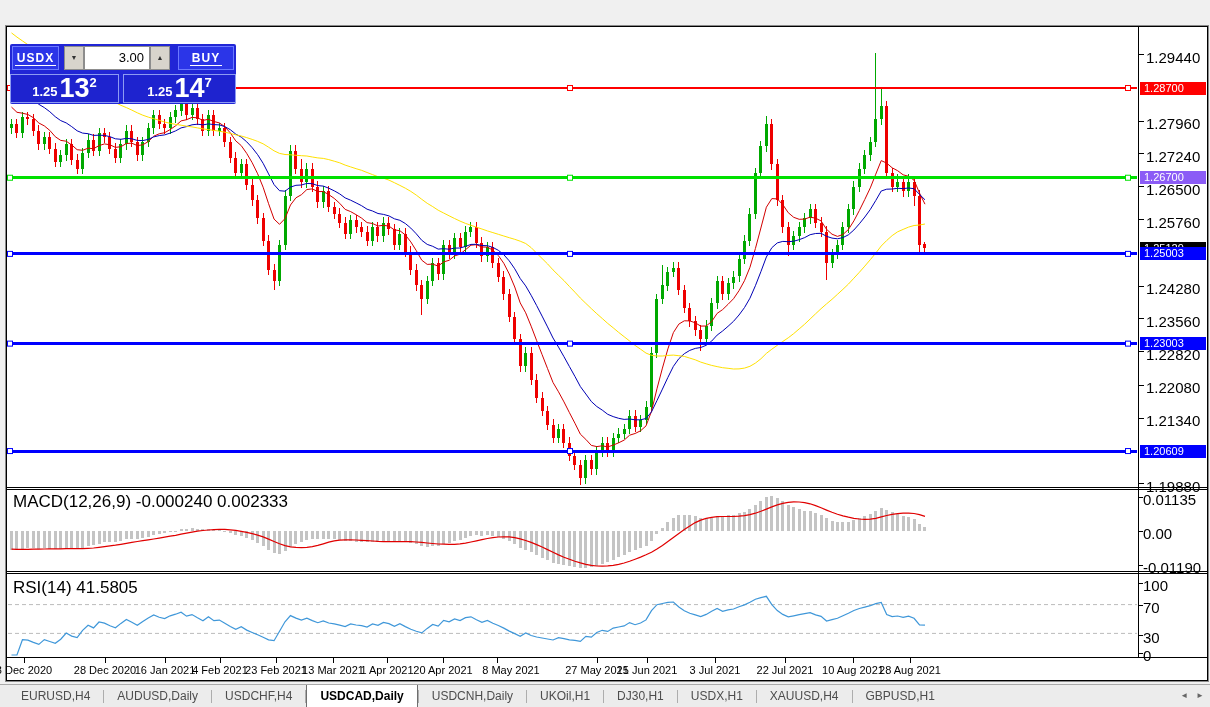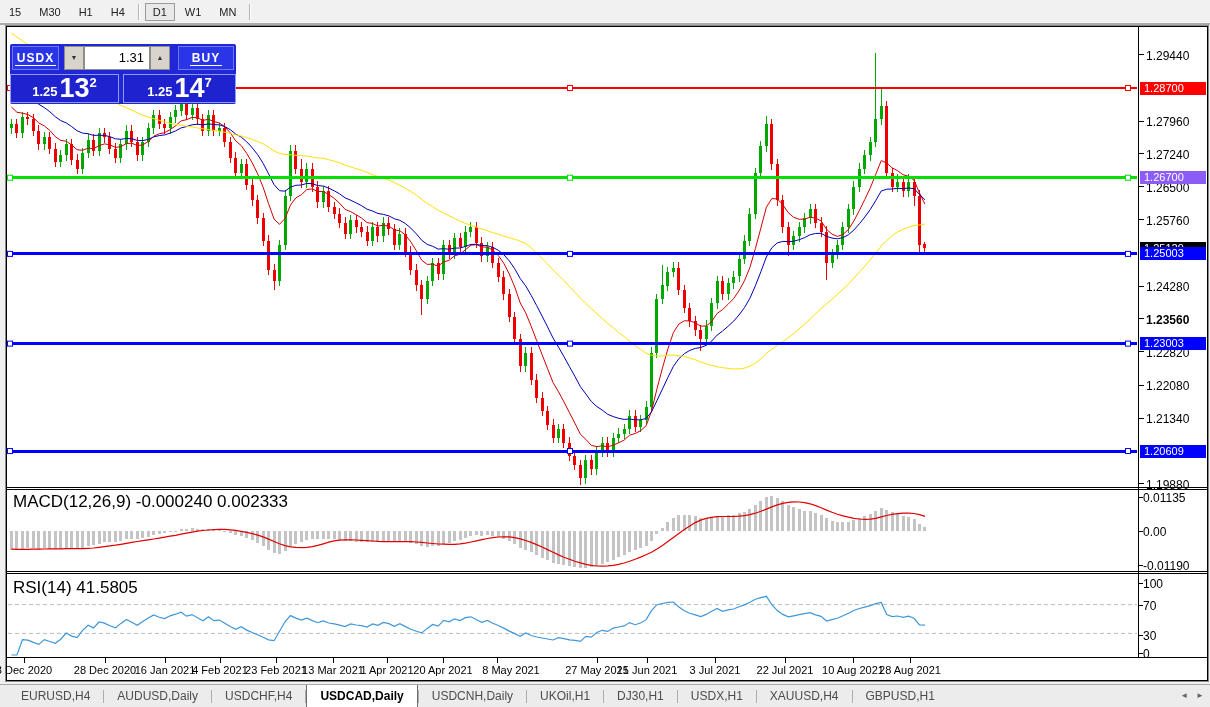--- a/index.html
+++ b/index.html
@@ -35,49 +35,38 @@
   #vol-field{position:absolute;left:74px;top:2px;width:66px;height:24px;background:#fff;
     border:1px solid #8d8d8d;box-sizing:border-box;font-size:13px;color:#000;text-align:right;
     line-height:22px;padding-right:5px;}
   .price-box{position:absolute;top:30px;height:29px;background:#1e23cf;border:1px solid #8d9bf2;
     box-sizing:border-box;color:#fff;display:flex;align-items:flex-end;justify-content:center;padding-bottom:1px;}
   #sell-price{left:0px;width:109px;} #buy-price{left:113px;width:113px;}
   .pb-small{font-size:13px;font-weight:bold;margin-right:2px;margin-bottom:2px;}
   .pb-big{font-size:27px;font-weight:bold;line-height:25px;}
   .pb-sup{font-size:13px;font-weight:bold;position:relative;top:-11px;}
   
-  .ylab{position:absolute;left:1146px;font-size:12px;color:#000;}
+  .ylab{position:absolute;left:1146px;font-size:15px;color:#000;}
   .badge{position:absolute;left:1140px;width:66px;height:13px;font-size:11px;line-height:13px;
     color:#fff;padding-left:4px;box-sizing:border-box;}
   .ind-label{position:absolute;left:13px;font-size:17px;color:#000;}
   .xlab{position:absolute;width:84px;text-align:center;font-size:11px;color:#000;top:664px;}
   
   #tab-bar{position:absolute;left:0;top:684px;width:1210px;height:23px;background:#ececec;
     border-top:1px solid #a9a9a9;display:flex;align-items:stretch;padding-left:8px;}
   .tab{font-size:12px;color:#4d4d4d;padding:4px 13px 0 13px;cursor:default;}
   .tab.active{background:#fff;border:1px solid #6e6e6e;border-top:none;color:#000;font-weight:600;}
   .tab-sep{width:1px;background:#adadad;margin:5px 0;}
   .tab-arrows{position:absolute;right:6px;top:6px;font-size:8px;color:#666;letter-spacing:8px;}
 </style>
 </head>
 <body>
 
 <div id="app">
 
-  <div id="toolbar">
-      <div class="tf-btn">15</div>
-      <div class="tf-btn">M30</div>
-      <div class="tf-btn">H1</div>
-      <div class="tf-btn">H4</div>
-      <div class="tb-sep"></div>
-      <div class="tf-btn active">D1</div>
-      <div class="tf-btn">W1</div>
-      <div class="tf-btn">MN</div>
-      <div class="tb-sep"></div>
-    </div>
 
   <div id="chart-window"></div>
 
   <svg id="chart-svg" width="1210" height="707">
       <line x1="11.5" y1="118.5" x2="11.5" y2="133.8" stroke="#00a800" stroke-width="1" shape-rendering="crispEdges"></line>
       <rect x="10" y="123.9" width="3" height="4.5" fill="#00a800" shape-rendering="crispEdges"></rect>
       <line x1="16.97" y1="118.5" x2="16.97" y2="138.3" stroke="#ee0000" stroke-width="1" shape-rendering="crispEdges"></line>
       <rect x="15.469999999999999" y="123.9" width="3" height="9.0" fill="#ee0000" shape-rendering="crispEdges"></rect>
       <line x1="22.439999999999998" y1="111.8" x2="22.439999999999998" y2="138.3" stroke="#00a800" stroke-width="1" shape-rendering="crispEdges"></line>
       <rect x="20.939999999999998" y="117.2" width="3" height="15.7" fill="#00a800" shape-rendering="crispEdges"></rect>
@@ -645,21 +634,21 @@
   <div class="hsep" style="top:487px"></div>
   <div class="hsep" style="top:489px"></div>
   <div class="hsep" style="top:571px"></div>
   <div class="hsep" style="top:573px"></div>
   <div class="hsep" style="top:657px"></div>
 
 
   <div id="trade-panel">
     <div id="sell-btn" class="tp-btn"><u>USDX</u></div>
     <div id="spin-dn" class="spin"><span>▼</span></div>
-    <div id="vol-field">1.31</div>
+    <div id="vol-field">3.00</div>
     <div id="spin-up" class="spin"><span>▲</span></div>
     <div id="buy-btn" class="tp-btn"><u>BUY</u></div>
     <div id="sell-price" class="price-box">
       <span class="pb-small">1.25</span>
       <span class="pb-big">13</span>
       <span class="pb-sup">2</span>
     </div>
     <div id="buy-price" class="price-box">
       <span class="pb-small">1.25</span>
       <span class="pb-big">14</span>
@@ -670,21 +659,21 @@
   <div class="ind-label" style="top:492px">MACD(12,26,9) -0.000240 0.002333</div>
   <div class="ind-label" style="top:578px">RSI(14) 41.5805</div>
 
   <div id="overlays">
       <div class="ylab" style="left: 1146px; top: 48.7962px;">1.29440</div>
       <div class="ylab" style="left: 1146px; top: 115.204px;">1.27960</div>
       <div class="ylab" style="left: 1146px; top: 147.51px;">1.27240</div>
       <div class="ylab" style="left: 1146px; top: 180.714px;">1.26500</div>
       <div class="ylab" style="left: 1146px; top: 213.918px;">1.25760</div>
       <div class="ylab" style="left: 1146px; top: 280.325px;">1.24280</div>
-      <div class="ylab" style="left: 1146px; top: 312.632px; font-weight: bold;">1.23560</div>
+      <div class="ylab" style="left: 1146px; top: 312.632px;">1.23560</div>
       <div class="ylab" style="left: 1146px; top: 345.836px;">1.22820</div>
       <div class="ylab" style="left: 1146px; top: 379.039px;">1.22080</div>
       <div class="ylab" style="left: 1146px; top: 412.243px;">1.21340</div>
       <div class="ylab" style="left: 1146px; top: 477.753px;">1.19880</div>
       <div class="ylab" style="left: 1143px; top: 491px;">0.01135</div>
       <div class="ylab" style="left: 1143px; top: 525px;">0.00</div>
       <div class="ylab" style="left: 1143px; top: 559px;">-0.01190</div>
       <div class="ylab" style="left: 1143px; top: 577px;">100</div>
       <div class="ylab" style="left: 1143px; top: 599px;">70</div>
       <div class="ylab" style="left: 1143px; top: 629px;">30</div>

